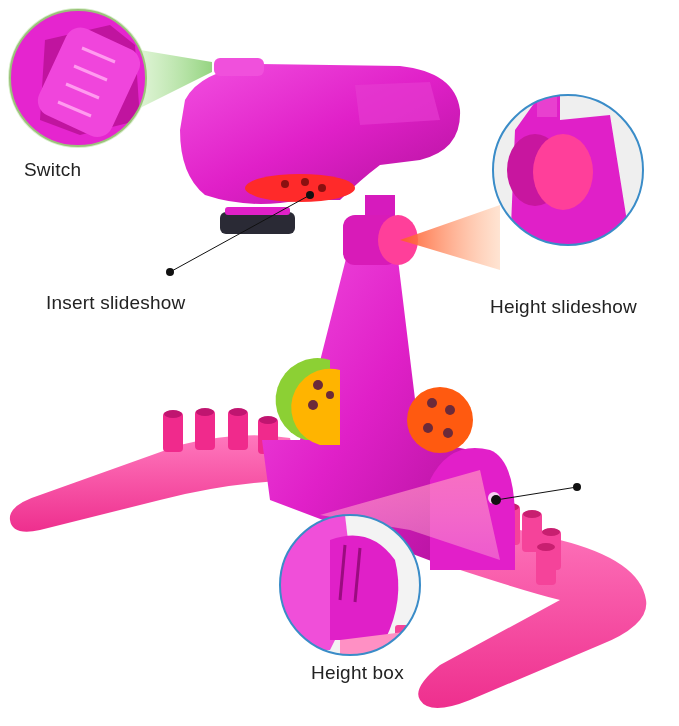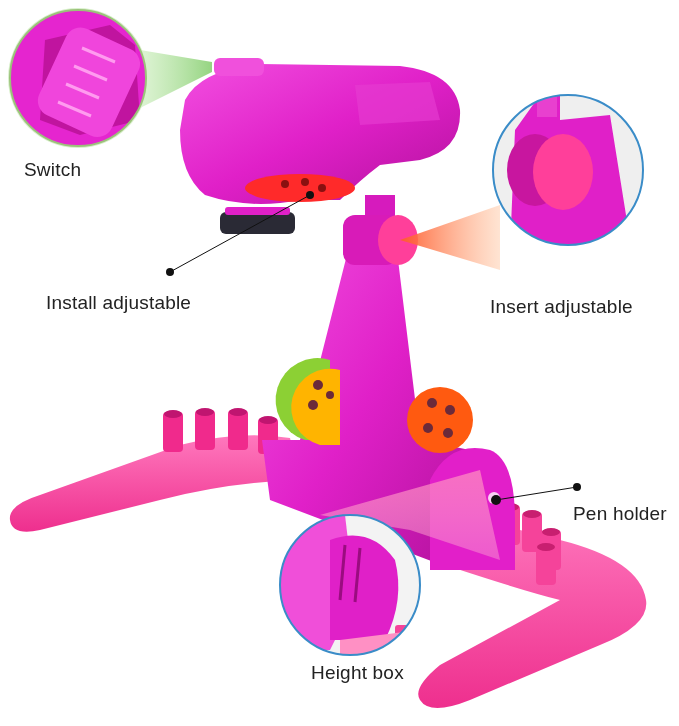--- a/index.html
+++ b/index.html
@@ -173,17 +173,16 @@
       <circle cx="310" cy="195" r="4" fill="#111"></circle>
     </g>
     <g>
       <line x1="496" y1="500" x2="577" y2="487" stroke="#111" stroke-width="1"></line>
       <circle cx="496" cy="500" r="5" fill="#111"></circle>
       <circle cx="577" cy="487" r="4" fill="#111"></circle>
     </g>
   </svg>
 
   <div class="label" style="left:24px;top:159px;">Switch</div>
-  <div class="label" style="left:46px;top:292px;">Install adjustable</div>
-  <div class="label" style="left:490px;top:296px;">Insert adjustable</div>
-  <div class="label" style="left:573px;top:503px;">Pen holder</div>
+  <div class="label" style="left:46px;top:292px;">Insert slideshow</div>
+  <div class="label" style="left:490px;top:296px;">Height slideshow</div>
   <div class="label" style="left:311px;top:662px;">Height box</div>
 </div>
 
 </body></html>

